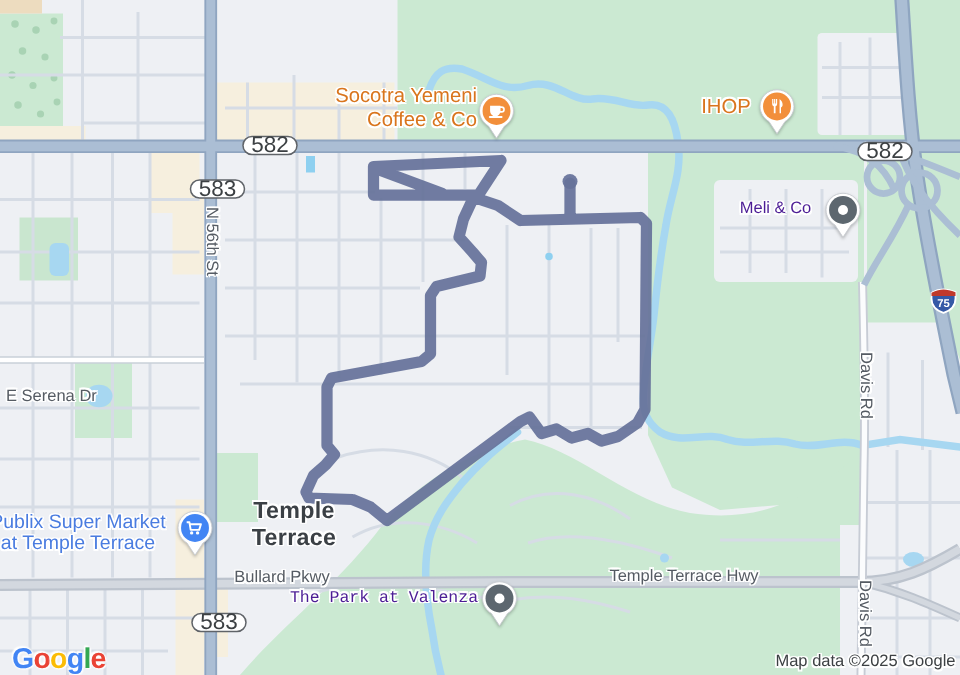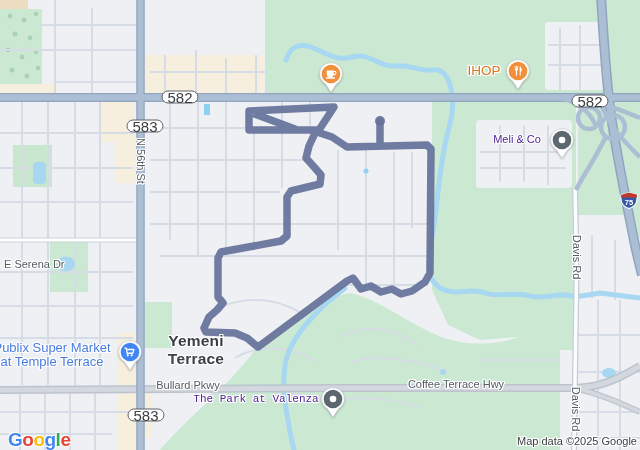--- a/index.html
+++ b/index.html
@@ -144,43 +144,47 @@
              M252,113 L295,129
              M316,131 L309,146 L306,158 L315,168 L321,175 L320,184 L291,191 L287,197 L287,236 L281,241 L221,252 L218,258 L218,297 L223,303 L217,310 L209,317 L204,328 L206,332 L235,333 L247,338 L258,347 L347,281 L353,278 L361,289 L371,286 L381,292 L392,289 L401,294 L412,291 L425,282 L430,273 L431,149 L427,145 L347,147 L332,137 L317,132
              M380,146 L380,122"></path>
     <circle cx="380" cy="121" r="5" fill="#66729a" fill-opacity="0.93"></circle>
   </g>
 </svg>
 
 <div class="lbl road vert" style="left:141px;top:161px;">N 56th St</div>
 <div class="lbl road" style="left:4px;top:234px;margin-top:24px;">E Serena Dr</div>
 <div class="lbl road cx" style="left:188px;top:379px;">Bullard Pkwy</div>
-<div class="lbl road cx" style="left:456px;top:378px;">Coffee Terrace Hwy</div>
+<div class="lbl road cx" style="left:456px;top:378px;">Temple Terrace Hwy</div>
 <div class="lbl road vert" style="left:577px;top:257px;">Davis Rd</div>
 <div class="lbl road vert" style="left:576px;top:409px;">Davis Rd</div>
 
 <div class="shield" style="left:180px;top:97px;">582</div>
 <div class="shield" style="left:590px;top:101px;">582</div>
 <div class="shield" style="left:145px;top:126px;">583</div>
 <div class="shield" style="left:146px;top:415px;">583</div>
 <svg style="position:absolute;left:619px;top:191px;" width="20" height="19" viewBox="0 0 20 19">
   <path d="M2 4.2C5 2.6 8 2 10 2s5 .6 8 1.8V8c0 4.6-3.2 8-8 9.6C5.2 16 2 12.6 2 8z" fill="#3559a6" stroke="#fff" stroke-width="1.2"></path>
   <path d="M2 4.2C5 2.6 8 2 10 2s5 .6 8 1.8V6.4H2z" fill="#c0392b"></path>
   <text x="10" y="13.6" font-size="7.5" fill="#fff" text-anchor="middle" font-weight="bold" font-family="Liberation Sans, sans-serif">75</text>
 </svg>
 
+<div class="lbl poiorange" style="right:322px;top:56px;">
+  <div>Socotra Yemeni</div>
+  <div>Coffee &amp; Co</div>
+</div>
 <div class="lbl poiorange cx" style="left:484px;top:63px;">IHOP</div>
 <div class="lbl poigray cx" style="left:517px;top:133px;">Meli &amp; Co</div>
 <div class="lbl poigray cx" style="left:256px;top:393px;font-family:Liberation Mono, monospace;">The Park at Valenza</div>
 <div class="lbl poiblue" style="left:-14px;top:341px;width:132px;">
   <div>Publix Super Market</div>
   <div>at Temple Terrace</div>
 </div>
 <div class="lbl city cx" style="left:196px;top:332px;">
-  <div>Yemeni</div>
+  <div>Temple</div>
   <div>Terrace</div>
 </div>
 
 <div class="pin" style="left:318px;top:62px;">
   <svg viewBox="0 0 24 29">
     <path d="M12 .8C6.1.8 1.4 5.4 1.4 11.1c0 4.1 2.4 7.5 5.6 9.5L12 28.2l5-7.6c3.2-2 5.6-5.4 5.6-9.5C22.6 5.4 17.9.8 12 .8z" fill="#fff" stroke="#c9ccd1" stroke-width=".6"></path>
     <circle cx="12" cy="11.2" r="8.7" fill="#f28f3b"></circle>
     <path d="M8 8h6.5v3.2a3.25 3.25 0 0 1-6.5 0z" fill="#fff"></path>
     <path d="M14.2 8.8h1a1.5 1.5 0 0 1 0 3h-1" fill="none" stroke="#fff" stroke-width="1"></path>
     <rect x="7.2" y="14.3" width="8.6" height="1.3" rx=".65" fill="#fff"></rect>

